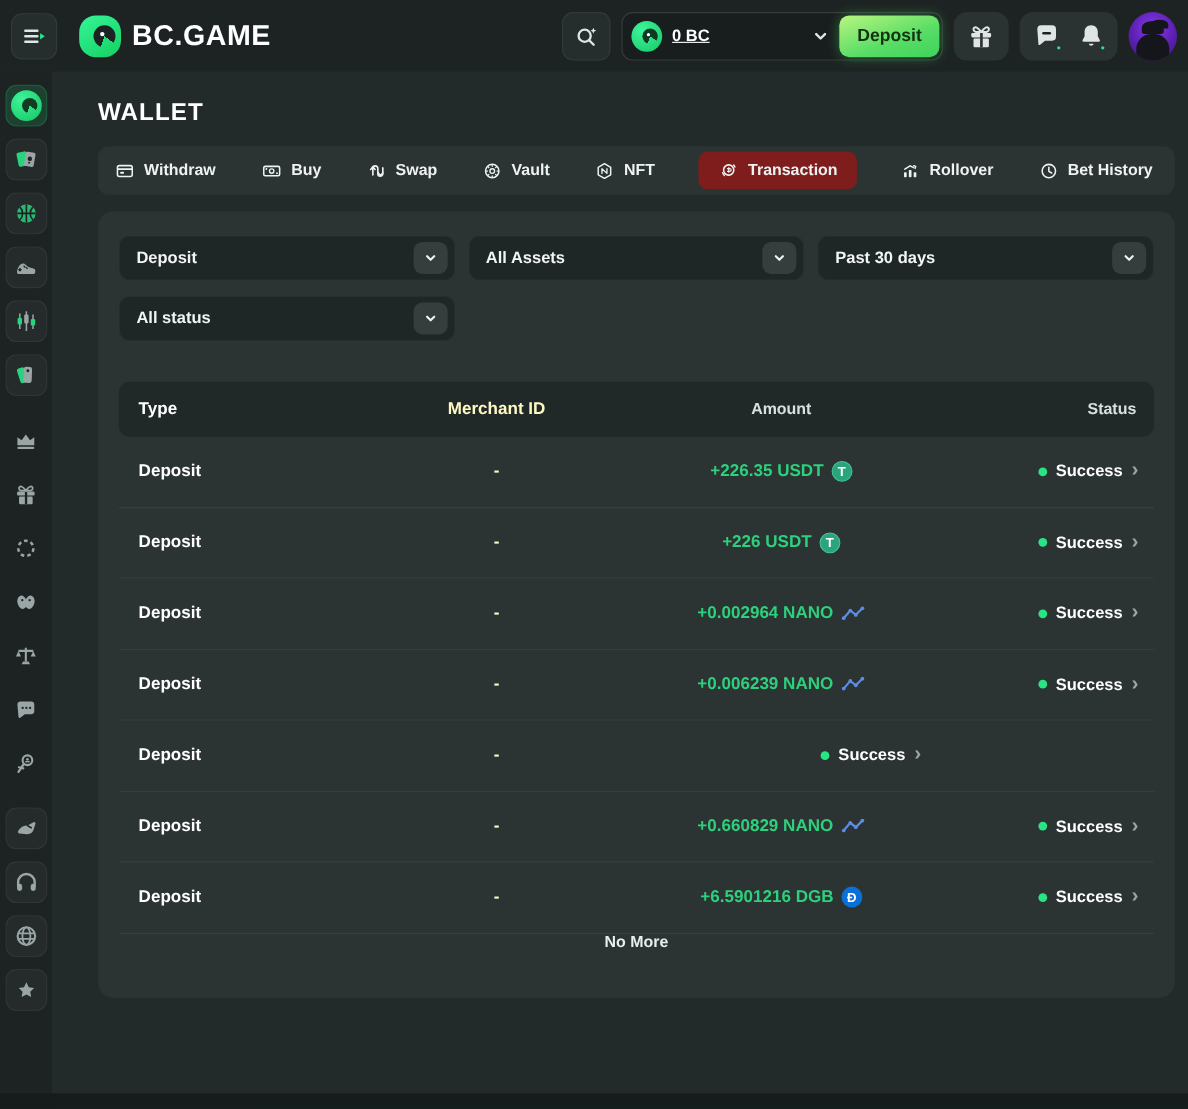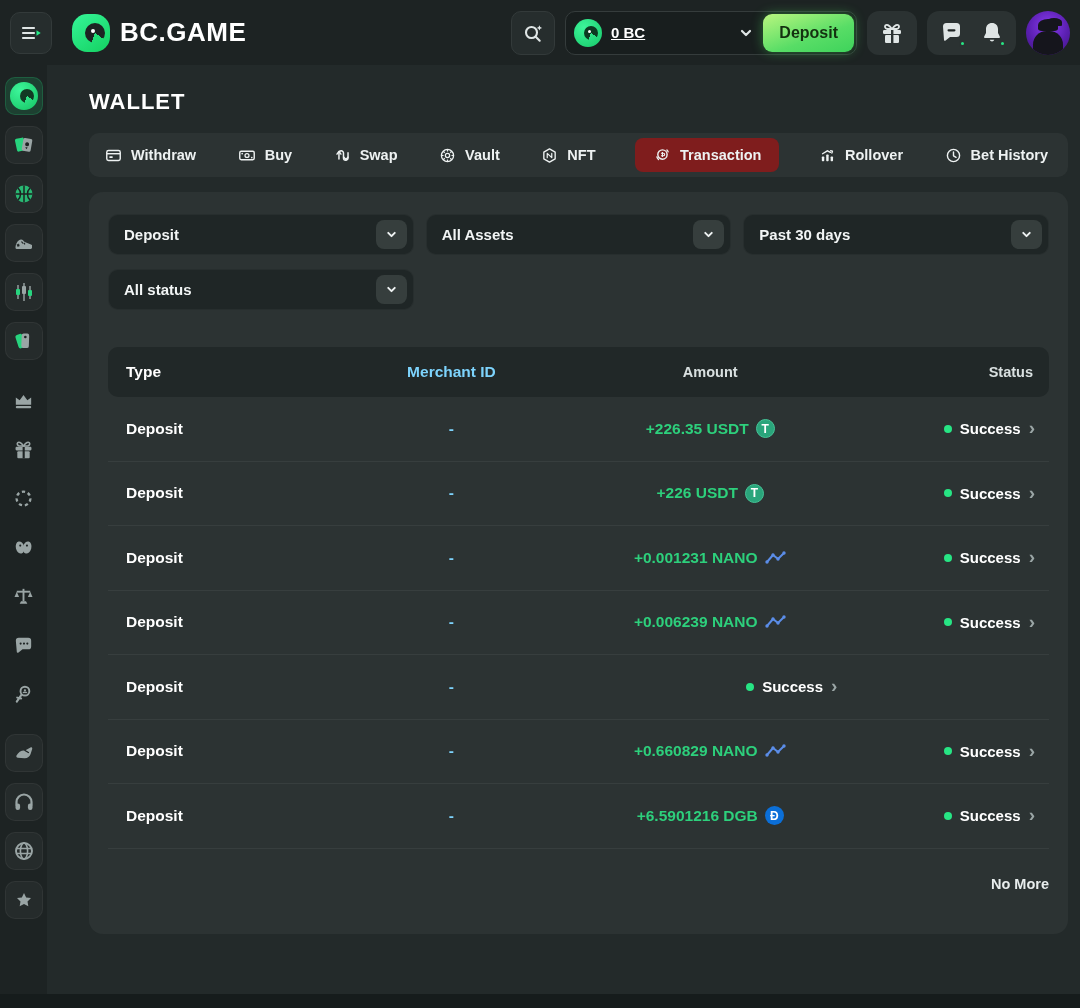--- a/index.html
+++ b/index.html
@@ -64,32 +64,32 @@
             display:flex; align-items:center; justify-content:space-between; padding:0 6px 0 15px; cursor:pointer; }
   .select-label { font-size:15px; font-weight:800; color:#f2f5f5; }
   .chev-box { width:31px; height:29px; border-radius:8px; background:#363e3d; display:flex; align-items:center; justify-content:center; }
   
   .table { margin-top:37px; }
   .thead { height:50px; background:#212828; border-radius:10px; display:grid; grid-template-columns:24% 25% 30% 21%; align-items:center;
            font-size:14.5px; font-weight:700; color:#d9e0e0; }
   .trow { height:64.5px; display:grid; grid-template-columns:24% 25% 30% 21%; align-items:center;
           border-bottom:1px solid rgba(255,255,255,.055); cursor:pointer; }
   .c-type { padding-left:18px; font-size:15.5px; font-weight:800; color:#fff; }
-  .c-mid { text-align:center; font-size:15.5px; font-weight:800; color:#7dd3fc; }
+  .c-mid { text-align:center; font-size:15.5px; font-weight:800; color:#fef9c3; }
   .c-amount { display:flex; align-items:center; justify-content:center; gap:7px; font-size:15.5px; font-weight:800; color:#2dd07c; }
   .c-status { display:flex; align-items:center; justify-content:flex-end; gap:8px; padding-right:14px; }
   .thead .c-status { padding-right:16px; }
   .status-dot { width:8px; height:8px; border-radius:50%; background:#27e584; }
   .status-text { font-size:15px; font-weight:800; color:#fff; }
   .row-chevron { color:#9aa5a5; font-size:19px; font-weight:700; line-height:1; margin-top:-2px; }
   .coin-badge { width:19px; height:19px; border-radius:50%; display:flex; align-items:center; justify-content:center;
                 color:#fff; font-size:12px; font-weight:800; flex:0 0 auto; }
   .coin-usdt { background:#2aa57b; border:1.5px solid #45c497; }
   .coin-dgb  { background:#0b6fd8; }
-  .no-more { margin-top:27px; text-align:right; font-size:14.5px; font-weight:800; color:#e8eded; }
+  .no-more { text-align:center; font-size:14.5px; font-weight:800; color:#e8eded; }
   .footer-strip { position:fixed; left:0; bottom:0; width:1080px; height:14px; background:#161c1c; }
   svg { display:block; }
 </style>
 </head>
 <body>
 
 <div class="topbar">
   <div class="iconbtn" style="width:42px;height:42px;">
     <span>
       <svg width="24" height="24" viewBox="0 0 24 24">
@@ -426,21 +426,21 @@
               <span class="status-dot"></span>
               <span class="status-text">Success</span>
               <span class="row-chevron">›</span>
             </div>
         </div>
 
         <div class="trow">
           <div class="c-type">Deposit</div>
           <div class="c-mid">-</div>
           <div class="c-amount">
-              <span>+0.001231 NANO</span>
+              <span>+0.002964 NANO</span>
               <svg width="22" height="14" viewBox="0 0 22 14">
                 <polyline points="2,11 8,4 13,8 19,2" fill="none" stroke="#5b8de8" stroke-width="2"></polyline>
                 <circle cx="2" cy="11" r="1.7" fill="#5b8de8"></circle>
                 <circle cx="8" cy="4" r="1.7" fill="#5b8de8"></circle>
                 <circle cx="13" cy="8" r="1.7" fill="#5b8de8"></circle>
                 <circle cx="19" cy="2" r="1.7" fill="#5b8de8"></circle>
               </svg>
             </div>
           <div class="c-status">
               <span class="status-dot"></span>

